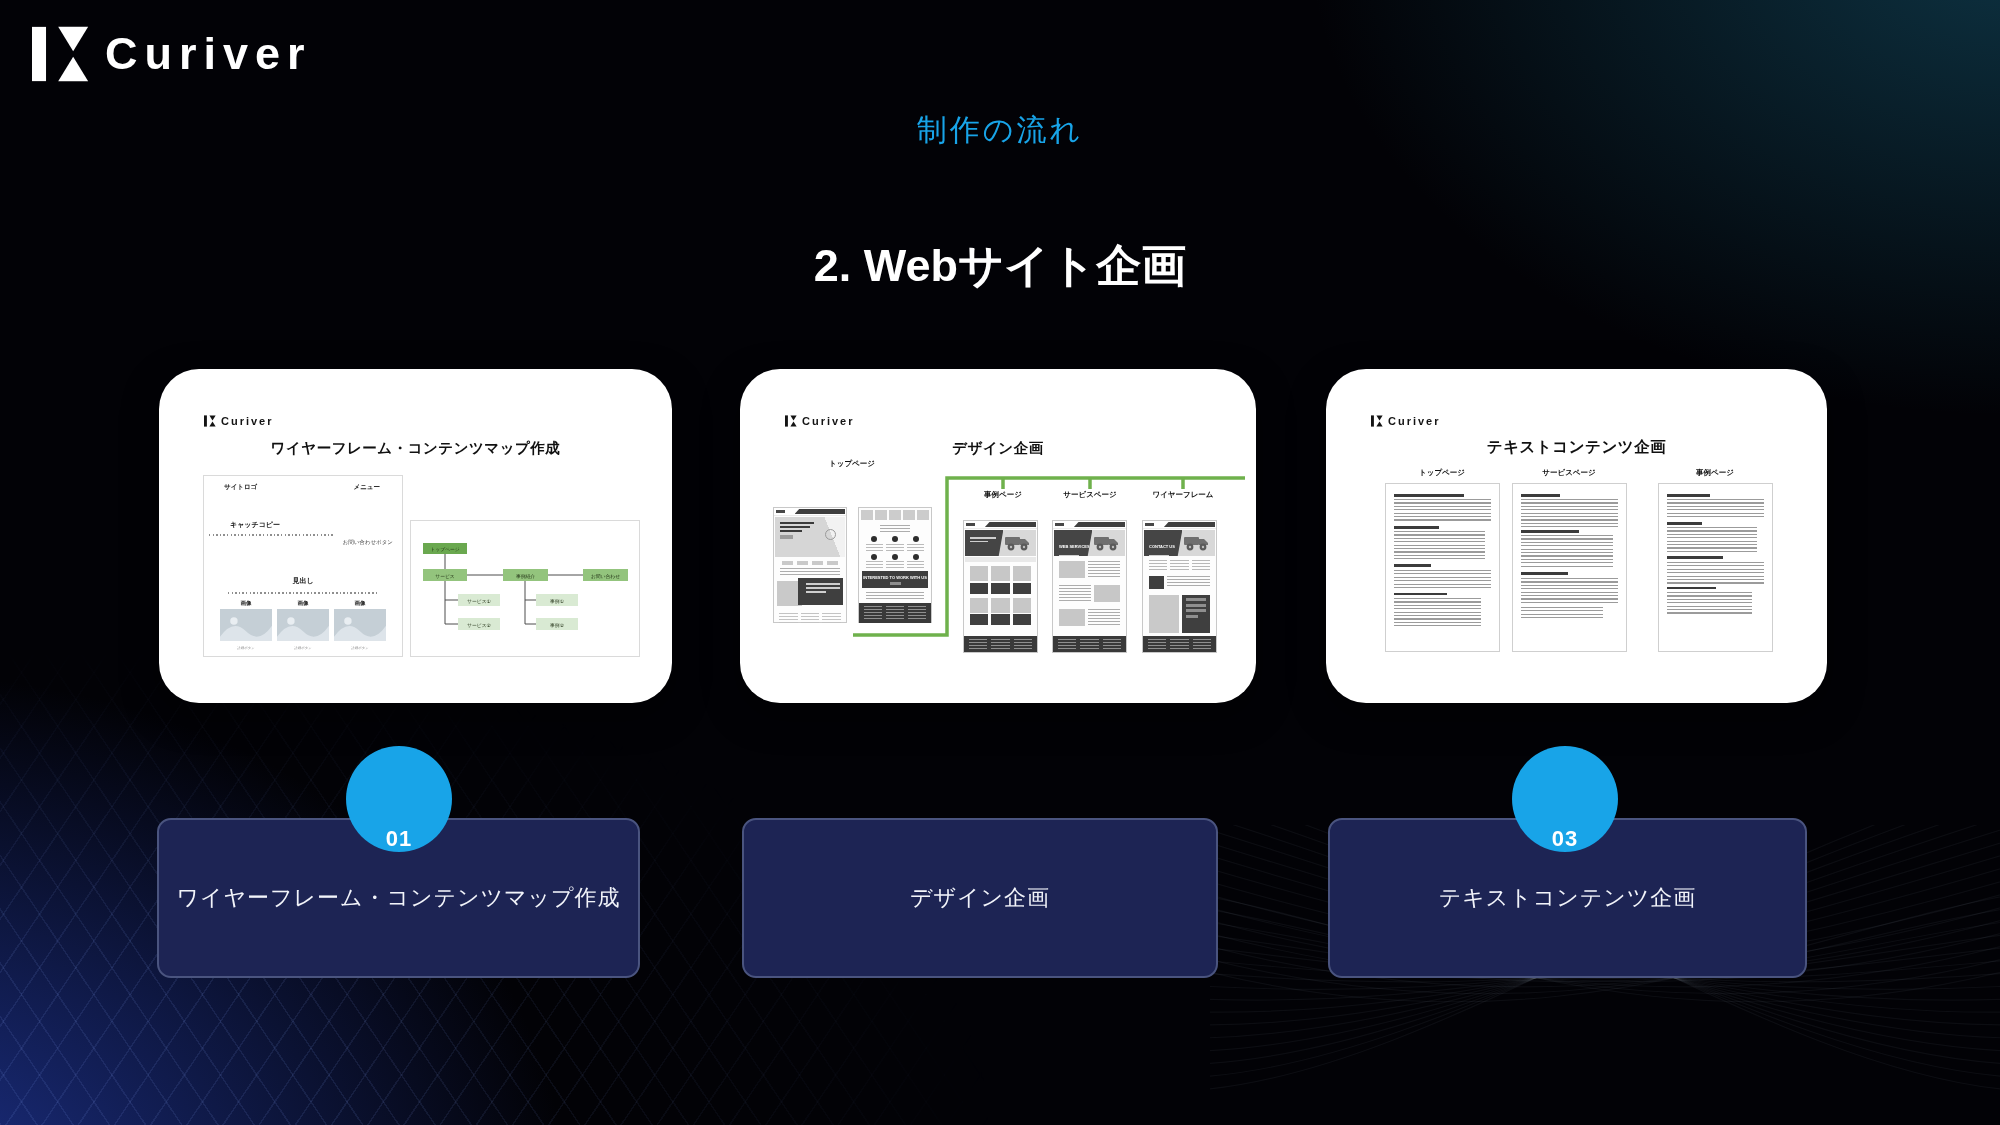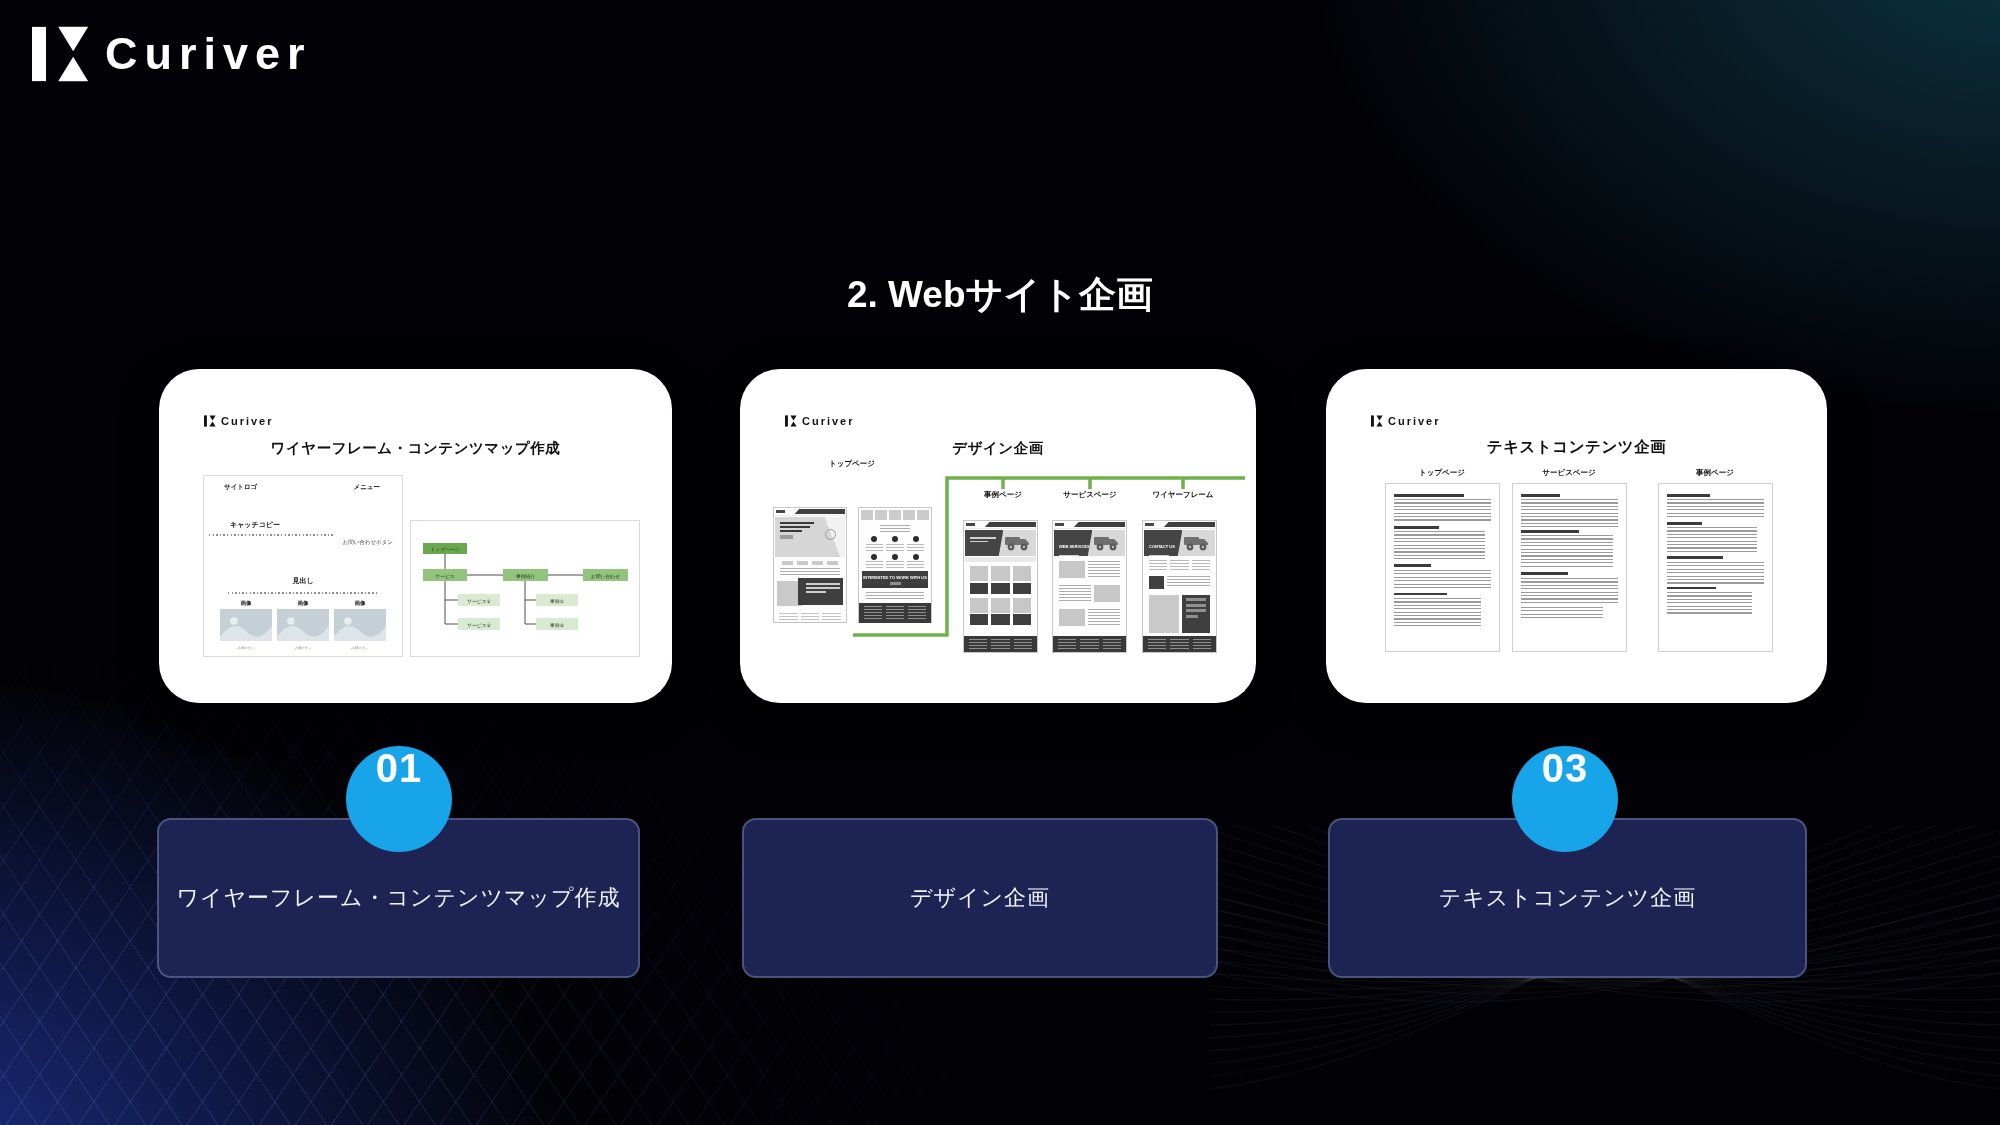--- a/index.html
+++ b/index.html
@@ -13,21 +13,21 @@
                repeating-linear-gradient(-56deg, rgba(140,170,255,.10) 0 1.5px, transparent 1.5px 30px);
     -webkit-mask-image:radial-gradient(98% 105% at 0% 100%, #000 35%, transparent 100%);
             mask-image:radial-gradient(98% 105% at 0% 100%, #000 35%, transparent 100%);}
   .waves-br{position:absolute;right:0;bottom:0;width:790px;height:300px;}
   .wline{fill:none;stroke:rgba(195,205,222,.06);stroke-width:1.2;}
   
   .brand{position:absolute;left:32px;top:26px;display:flex;align-items:center;gap:15px;}
   .brand-text{color:#fff;font-size:45px;font-weight:700;letter-spacing:7px;}
   .eyebrow{position:absolute;left:0;right:0;top:110px;text-align:center;color:var(--accent);font-size:30px;font-weight:500;letter-spacing:3px;}
   .page-title{position:absolute;left:0;right:0;top:148px;text-align:center;color:#fff;font-size:72px;font-weight:800;}
-  .subtitle{position:absolute;left:0;right:0;top:270px;text-align:center;color:#fff;font-size:37px;font-weight:700;}
+  .subtitle{position:absolute;left:0;right:0;top:236px;text-align:center;color:#fff;font-size:45px;font-weight:700;}
   
   .card{position:absolute;top:369px;height:334px;background:#fff;border-radius:40px;box-shadow:0 12px 34px rgba(0,0,0,.5);}
   .card1{left:159px;width:513px;} .card2{left:740px;width:516px;} .card3{left:1326px;width:501px;}
   .card-logo{position:absolute;left:45px;top:46px;display:flex;align-items:center;gap:5px;}
   .card-logo .t{font-size:11px;font-weight:700;letter-spacing:2px;color:#141414;}
   .card-title{position:absolute;left:0;right:0;top:70px;text-align:center;font-size:14.5px;font-weight:800;color:#101010;letter-spacing:.5px;}
   
   .wf{position:absolute;left:44px;top:106px;width:198px;height:180px;border:1px solid #dadada;background:#fff;}
   .wf .lbl{position:absolute;font-weight:700;color:#222;}
   .dotline{position:absolute;height:1.5px;background:repeating-linear-gradient(to right,#8f8f8f 0 1.5px,transparent 1.5px 3.6px);}
@@ -96,21 +96,21 @@
   
   .doc-lbl{position:absolute;top:99px;font-size:7.5px;font-weight:700;color:#101010;transform:translateX(-50%);white-space:nowrap;}
   .doc{position:absolute;top:114px;width:115px;height:169px;border:1px solid #cfcfcf;background:#fff;padding:7px 8px;box-sizing:border-box;}
   .tl-h{height:2.6px;background:#3c3c3c;margin:3px 0 2.6px;}
   .tl-b{background:repeating-linear-gradient(to bottom,#9b9b9b 0 1.1px,transparent 1.1px 3.4px);margin-bottom:3px;}
   
   .step-box{position:absolute;top:818px;height:160px;background:var(--box-bg);border:2px solid var(--box-border);
             border-radius:14px;box-sizing:border-box;display:flex;align-items:center;justify-content:center;
             color:#f2f4fa;font-size:22px;letter-spacing:1px;z-index:2;}
   .step-circle{position:absolute;top:746px;width:106px;height:106px;border-radius:50%;background:var(--accent);
-               color:#fff;display:flex;align-items:flex-start;justify-content:center;font-size:40px;font-weight:700;
+               color:#fff;display:flex;align-items:flex-end;justify-content:center;font-size:22px;font-weight:700;
                letter-spacing:1px;z-index:3;}
 </style>
 </head>
 <body>
 
 <div class="canvas">
   <div class="glow-tr"></div>
   <div class="glow-bl"></div>
   <div class="mesh-bl"></div>
   <svg class="waves-br" id="waves-br" viewBox="0 0 790 300">
@@ -150,20 +150,21 @@
 
   <div class="brand">
     <svg width="58" height="56" viewBox="0 0 62 58">
       <rect x="0" y="0" width="15" height="58" fill="#ffffff"></rect>
       <polygon points="28,0 60,0 44,26" fill="#ffffff"></polygon>
       <polygon points="44,32 28,58 60,58" fill="#ffffff"></polygon>
     </svg>
     <span class="brand-text">Curiver</span>
   </div>
 
+  <div class="eyebrow">制作の流れ</div>
   <div class="subtitle">2. Webサイト企画</div>
 
   <div class="card card1">
     <div class="card-logo">
       <svg width="12" height="12" viewBox="0 0 62 58">
         <rect x="0" y="0" width="15" height="58" fill="#141414"></rect>
         <polygon points="28,0 60,0 44,26" fill="#141414"></polygon>
         <polygon points="44,32 28,58 60,58" fill="#141414"></polygon>
       </svg>
       <span class="t">Curiver</span>

